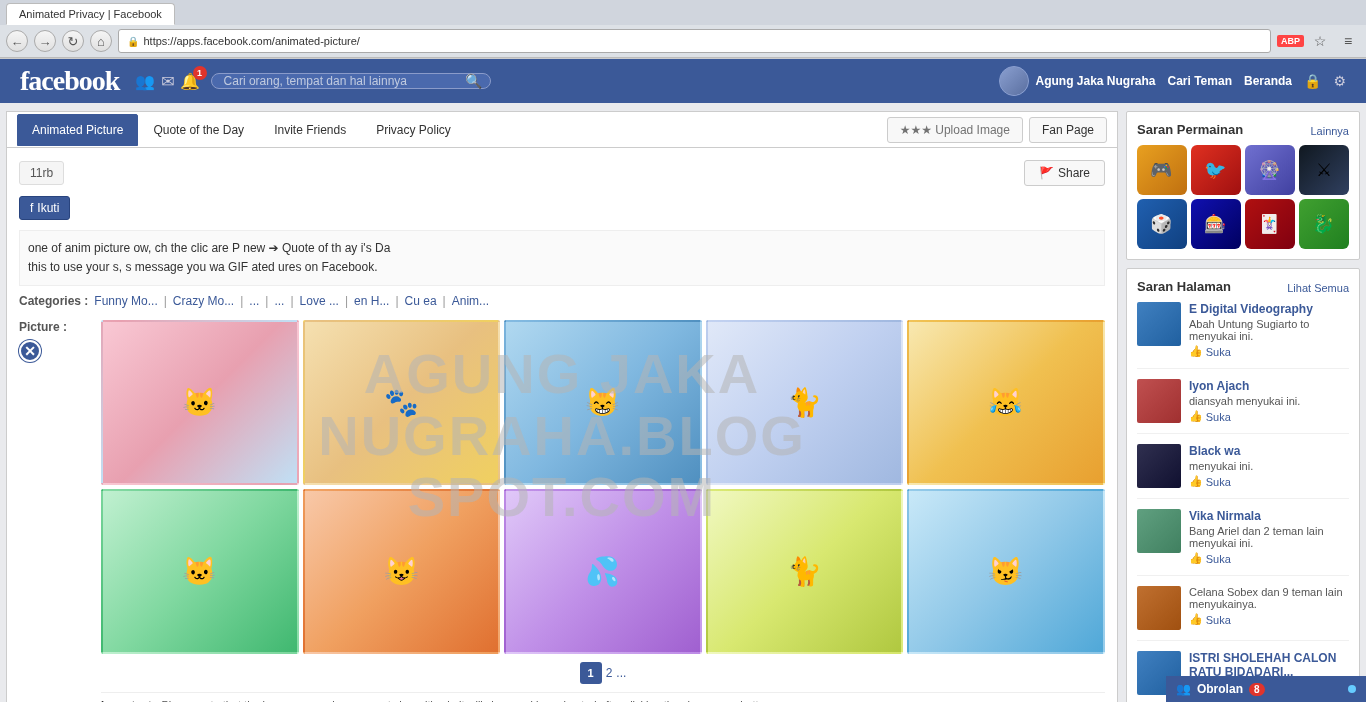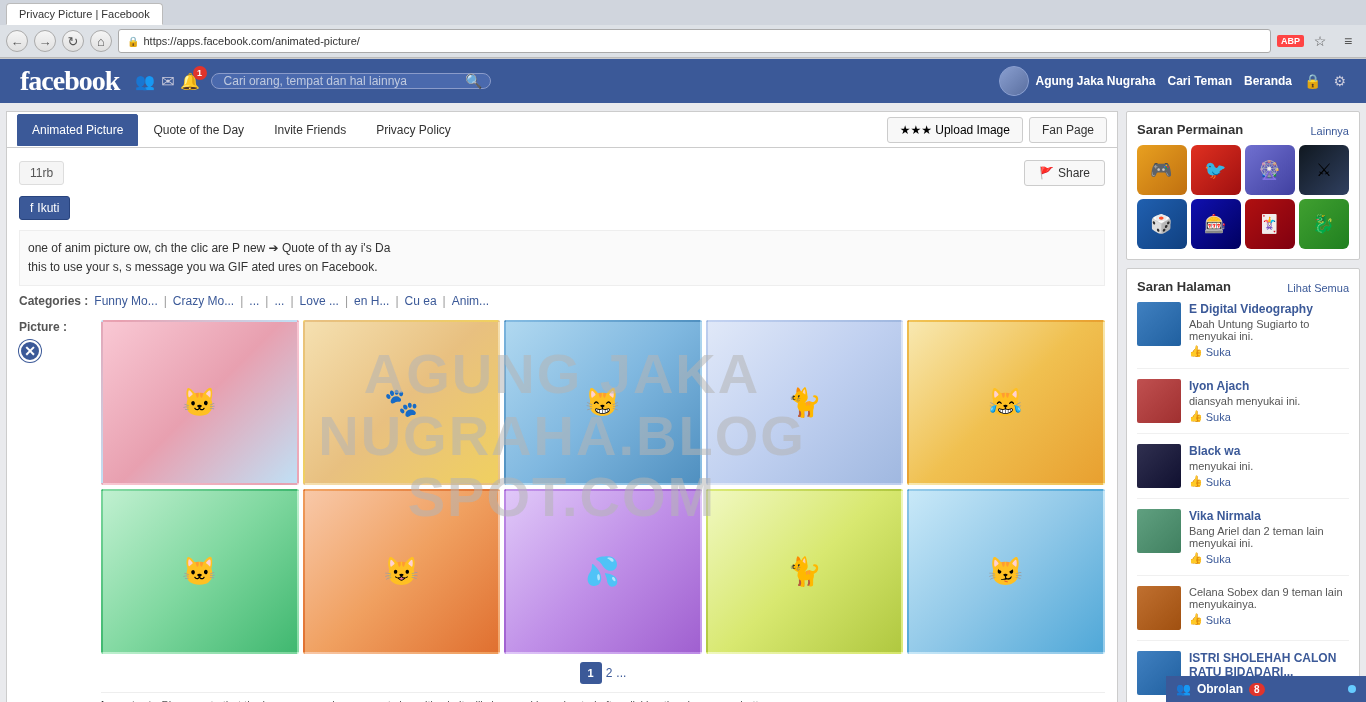--- a/index.html
+++ b/index.html
@@ -35,21 +35,21 @@
 
     
     .main-layout { display: flex; width: 100%; min-height: 620px; }
     .main-content { flex: 1; background: #e9eaed; padding: 8px 8px 8px 6px; }
 
     
     .app-tabs { background: white; border: 1px solid #ccc; border-bottom: none; display: flex; align-items: center; padding: 0 10px; height: 36px; gap: 0; }
     .app-tab { padding: 8px 14px; font-size: 12px; cursor: pointer; border: 1px solid transparent; border-radius: 2px 2px 0 0; color: #333; font-weight: normal; }
     .app-tab.active { background: #3b5998; color: white; border-color: #3b5998; }
     .app-tab-right { margin-left: auto; display: flex; gap: 6px; align-items: center; }
-    .upload-btn { background: #f8f8f8; border: 1px solid #ccc; border-radius: 3px; padding: 5px 12px; cursor: pointer; font-size: 12px; color: #000000; display: flex; align-items: center; gap: 4px; }
+    .upload-btn { background: #f8f8f8; border: 1px solid #ccc; border-radius: 3px; padding: 5px 12px; cursor: pointer; font-size: 12px; color: #737373; display: flex; align-items: center; gap: 4px; }
     .fan-page-btn { background: #f8f8f8; border: 1px solid #ccc; border-radius: 3px; padding: 5px 12px; cursor: pointer; font-size: 12px; color: #333; }
 
     
     .app-body { background: white; border: 1px solid #ccc; padding: 12px; }
     .app-counter-row { display: flex; align-items: center; justify-content: space-between; margin-bottom: 10px; }
     .count-box { background: #f5f5f5; border: 1px solid #ddd; border-radius: 3px; padding: 4px 10px; font-size: 12px; color: #555; }
     .share-btn { background: #f8f8f8; border: 1px solid #ccc; border-radius: 3px; padding: 5px 14px; cursor: pointer; font-size: 12px; color: #333; display: flex; align-items: center; gap: 4px; }
     .like-btn { background: #3b5998; border: 1px solid #29447e; border-radius: 3px; padding: 4px 10px; cursor: pointer; font-size: 12px; color: white; display: flex; align-items: center; gap: 4px; margin-bottom: 10px; }
 
     
@@ -145,21 +145,21 @@
 
     .search-wrap-fb { position: relative; flex: 1; max-width: 280px; }
     .search-icon-fb { position: absolute; right: 8px; top: 50%; transform: translateY(-50%); color: #8a9bca; font-size: 14px; }
   </style>
 </head>
 <body>
 
 <div class="browser-chrome">
   <div class="browser-tabs">
     <div class="browser-tab active">
-      <span>Privacy Picture | Facebook</span>
+      <span>Animated Privacy | Facebook</span>
     </div>
   </div>
   <div class="browser-toolbar">
     <button class="browser-nav-btn">←</button>
     <button class="browser-nav-btn">→</button>
     <button class="browser-nav-btn">↻</button>
     <button class="browser-nav-btn">⌂</button>
     <div class="browser-url-bar">
       <span class="lock-icon">🔒</span>
       <span class="browser-url-text">https://apps.facebook.com/animated-picture/</span>

